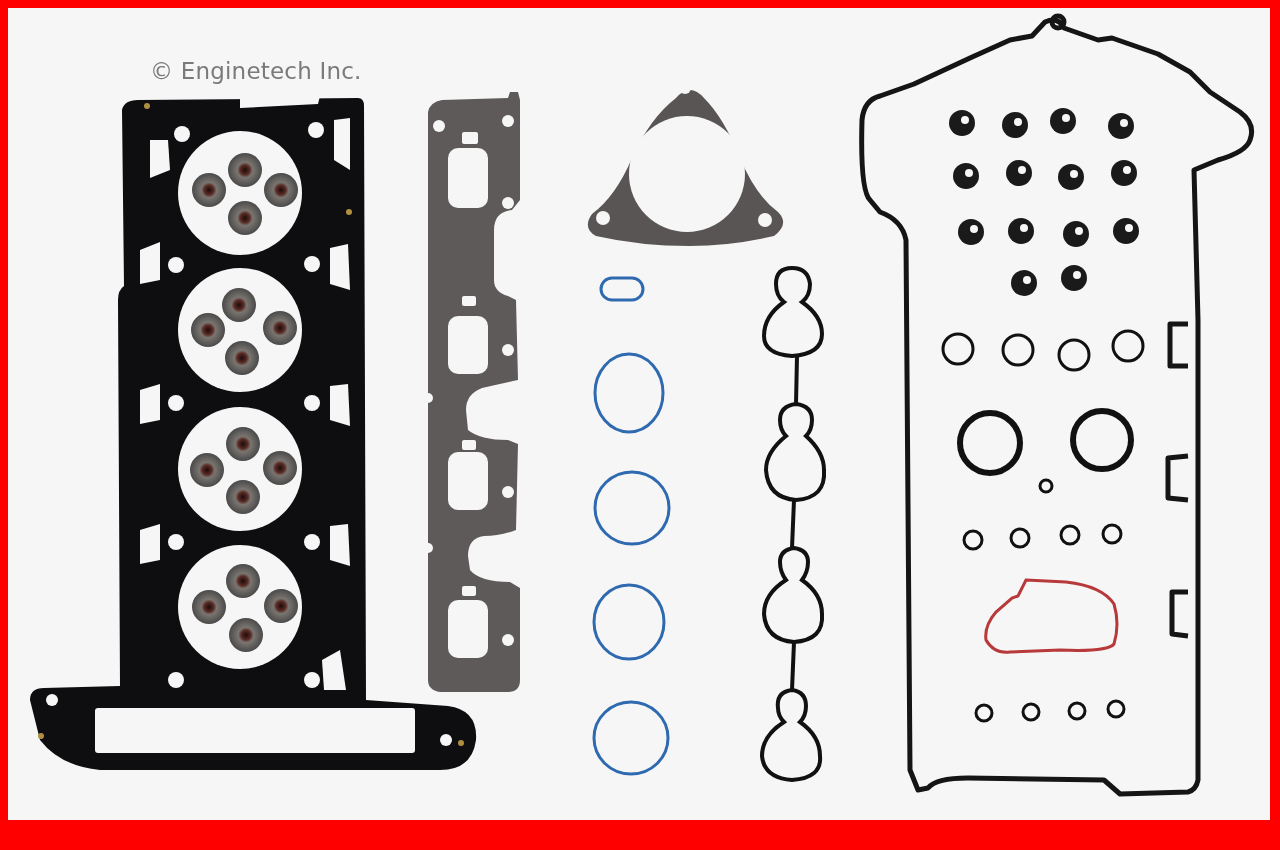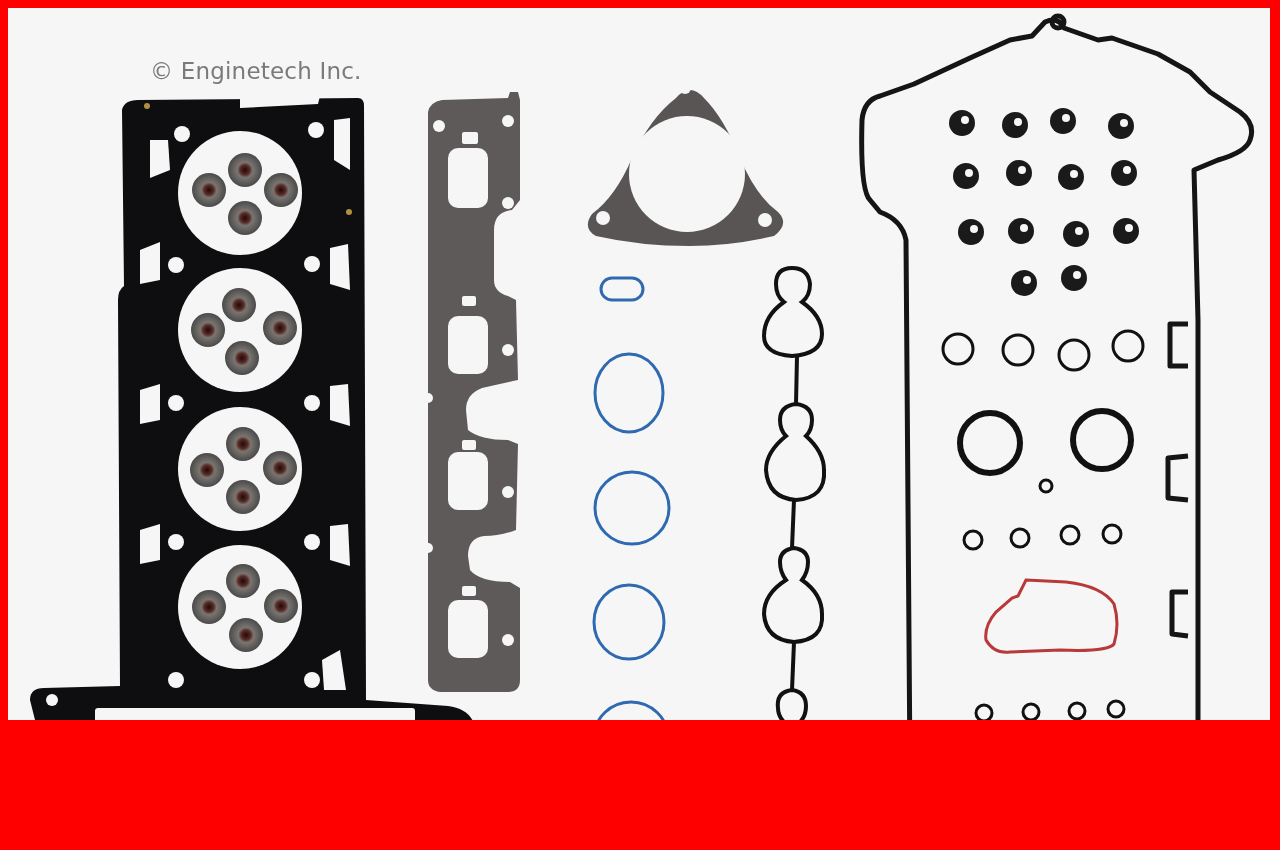--- a/index.html
+++ b/index.html
@@ -1,17 +1,17 @@
 <!DOCTYPE html>
 <html><head>
 <meta charset="utf-8">
 <style>
   html, body { margin: 0; padding: 0; }
   body { width: 1280px; height: 850px; overflow: hidden; background: #ff0000; font-family: "DejaVu Sans", sans-serif; }
-  .frame { position: absolute; left: 8px; top: 8px; width: 1262px; height: 712px; background: #f6f6f6; overflow: hidden; }
+  .frame { position: absolute; left: 8px; top: 8px; width: 1262px; height: 812px; background: #f6f6f6; overflow: hidden; }
   .copyright { position: absolute; left: 142px; top: 50px; font-size: 23px; color: #7a7a7a; letter-spacing: 0.2px; }
   .part-label { position: absolute; left: 527px; top: 791px; width: 228px; height: 46px; background: #ffffff; display: flex; align-items: center; justify-content: center; font-size: 33px; color: #111; }
   svg { position: absolute; left: 0; top: 0; }
 </style>
 </head>
 <body>
 
 <div class="frame">
 
   <svg width="1262" height="832" viewBox="8 8 1262 832">

